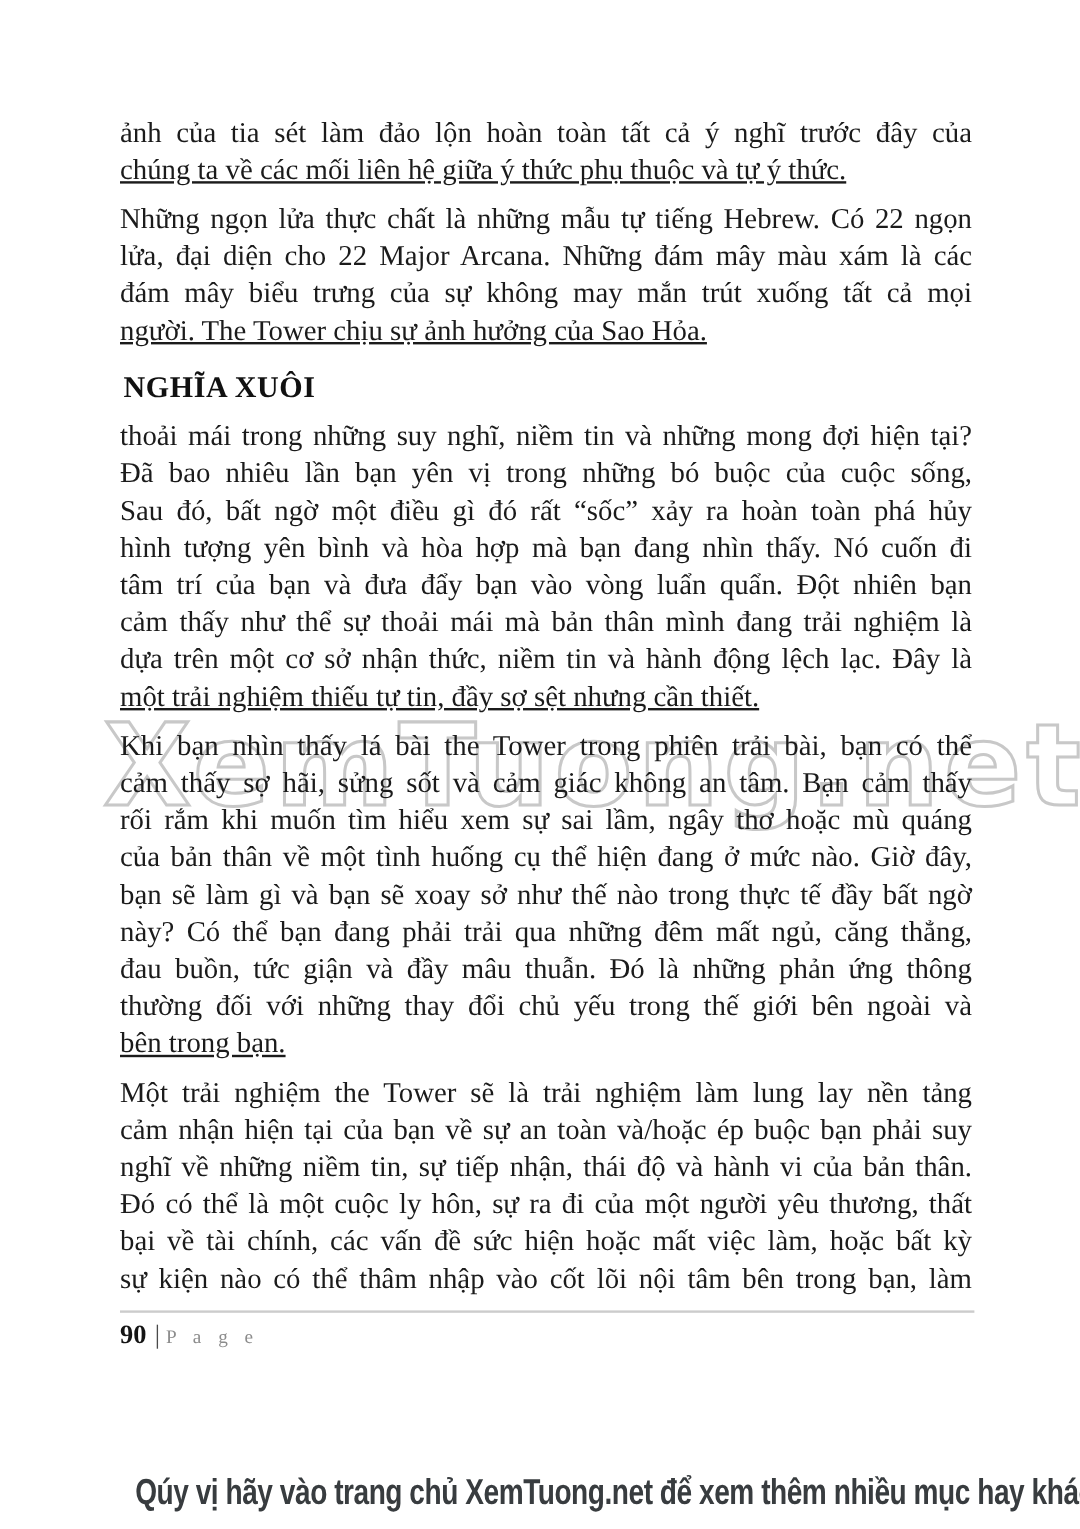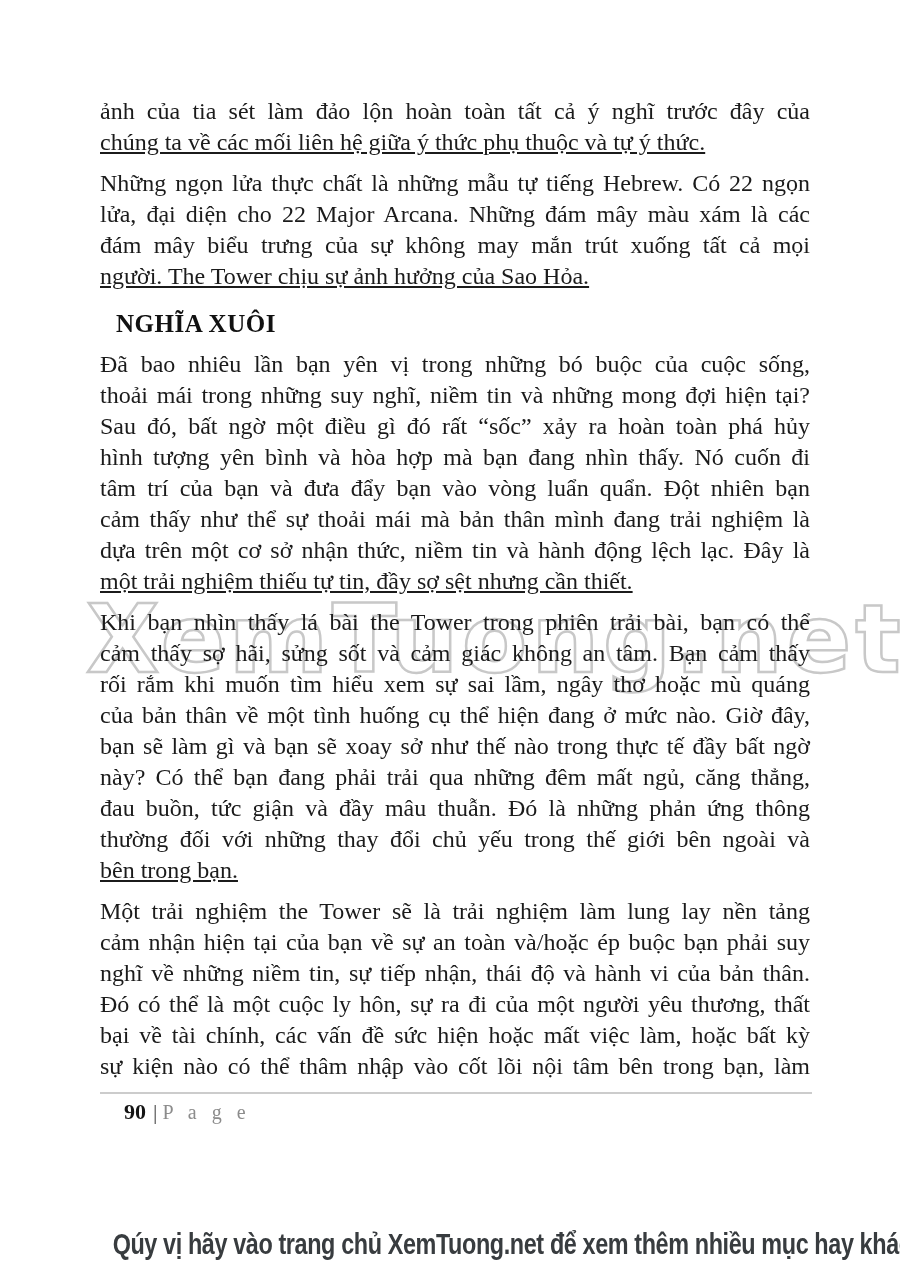--- a/index.html
+++ b/index.html
@@ -38,21 +38,21 @@
   .para { margin: 0 0 10px 0; }
   .line {
     height: 31px;
     line-height: 31px;
     text-align: justify;
     text-align-last: justify;
     white-space: normal;
   }
   .line.last { text-align-last: left; text-decoration: underline; }
   .heading {
-    margin: 16px 0 10px 16px;
+    margin: 16px 0 10px 3px;
     height: 31px;
     line-height: 31px;
     font-size: 25px;
     font-weight: bold;
     color: #111111;
     letter-spacing: 0.5px;
   }
   .footer-rule {
     position: absolute;
     left: 100px;
@@ -63,23 +63,23 @@
     z-index: 1;
   }
   .footer {
     position: absolute;
     left: 100px;
     top: 1098px;
     height: 28px;
     line-height: 28px;
     z-index: 1;
   }
-  .pnum { font-weight: bold; font-size: 22px; color: #141414; margin-left: 24px; }
+  .pnum { font-weight: bold; font-size: 22px; color: #141414; }
   .psep { font-size: 22px; color: #4a4a4a; margin: 0 5px 0 7px; }
-  .pword { font-size: 20px; color: #8c8c8c; letter-spacing: 5px; }
+  .pword { font-size: 16px; color: #8c8c8c; letter-spacing: 5px; }
   .banner {
     position: absolute;
     left: 0;
     top: 1227px;
     width: 900px;
     text-align: center;
     z-index: 1;
   }
   .banner-inner {
     display: inline-block;
@@ -111,22 +111,22 @@
           <div class="line">lửa, đại diện cho 22 Major Arcana. Những đám mây màu xám là các</div>
           <div class="line">đám mây biểu trưng của sự không may mắn trút xuống tất cả mọi</div>
           <div class="line last">người. The Tower chịu sự ảnh hưởng của Sao Hỏa.</div>
         </div>
       </div>
 
     <div class="heading">NGHĨA XUÔI</div>
 
     <div>
         <div class="para">
+          <div class="line">thoải mái trong những suy nghĩ, niềm tin và những mong đợi hiện tại?</div>
           <div class="line">Đã bao nhiêu lần bạn yên vị trong những bó buộc của cuộc sống,</div>
-          <div class="line">thoải mái trong những suy nghĩ, niềm tin và những mong đợi hiện tại?</div>
           <div class="line">Sau đó, bất ngờ một điều gì đó rất “sốc” xảy ra hoàn toàn phá hủy</div>
           <div class="line">hình tượng yên bình và hòa hợp mà bạn đang nhìn thấy. Nó cuốn đi</div>
           <div class="line">tâm trí của bạn và đưa đẩy bạn vào vòng luẩn quẩn. Đột nhiên bạn</div>
           <div class="line">cảm thấy như thể sự thoải mái mà bản thân mình đang trải nghiệm là</div>
           <div class="line">dựa trên một cơ sở nhận thức, niềm tin và hành động lệch lạc. Đây là</div>
           <div class="line last">một trải nghiệm thiếu tự tin, đầy sợ sệt nhưng cần thiết.</div>
         </div>
         <div class="para">
           <div class="line">Khi bạn nhìn thấy lá bài the Tower trong phiên trải bài, bạn có thể</div>
           <div class="line">cảm thấy sợ hãi, sửng sốt và cảm giác không an tâm. Bạn cảm thấy</div>

